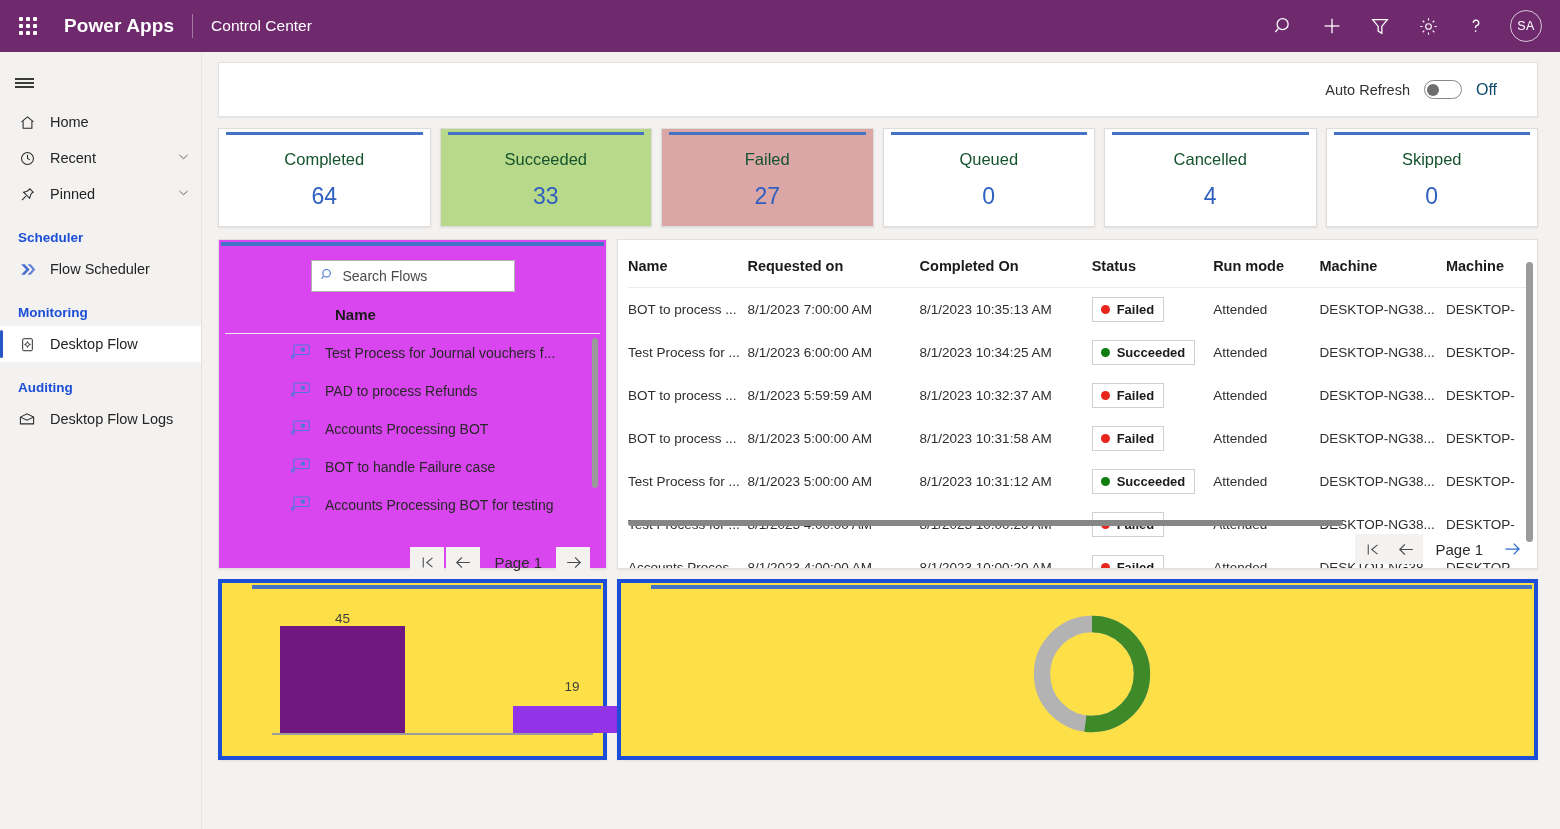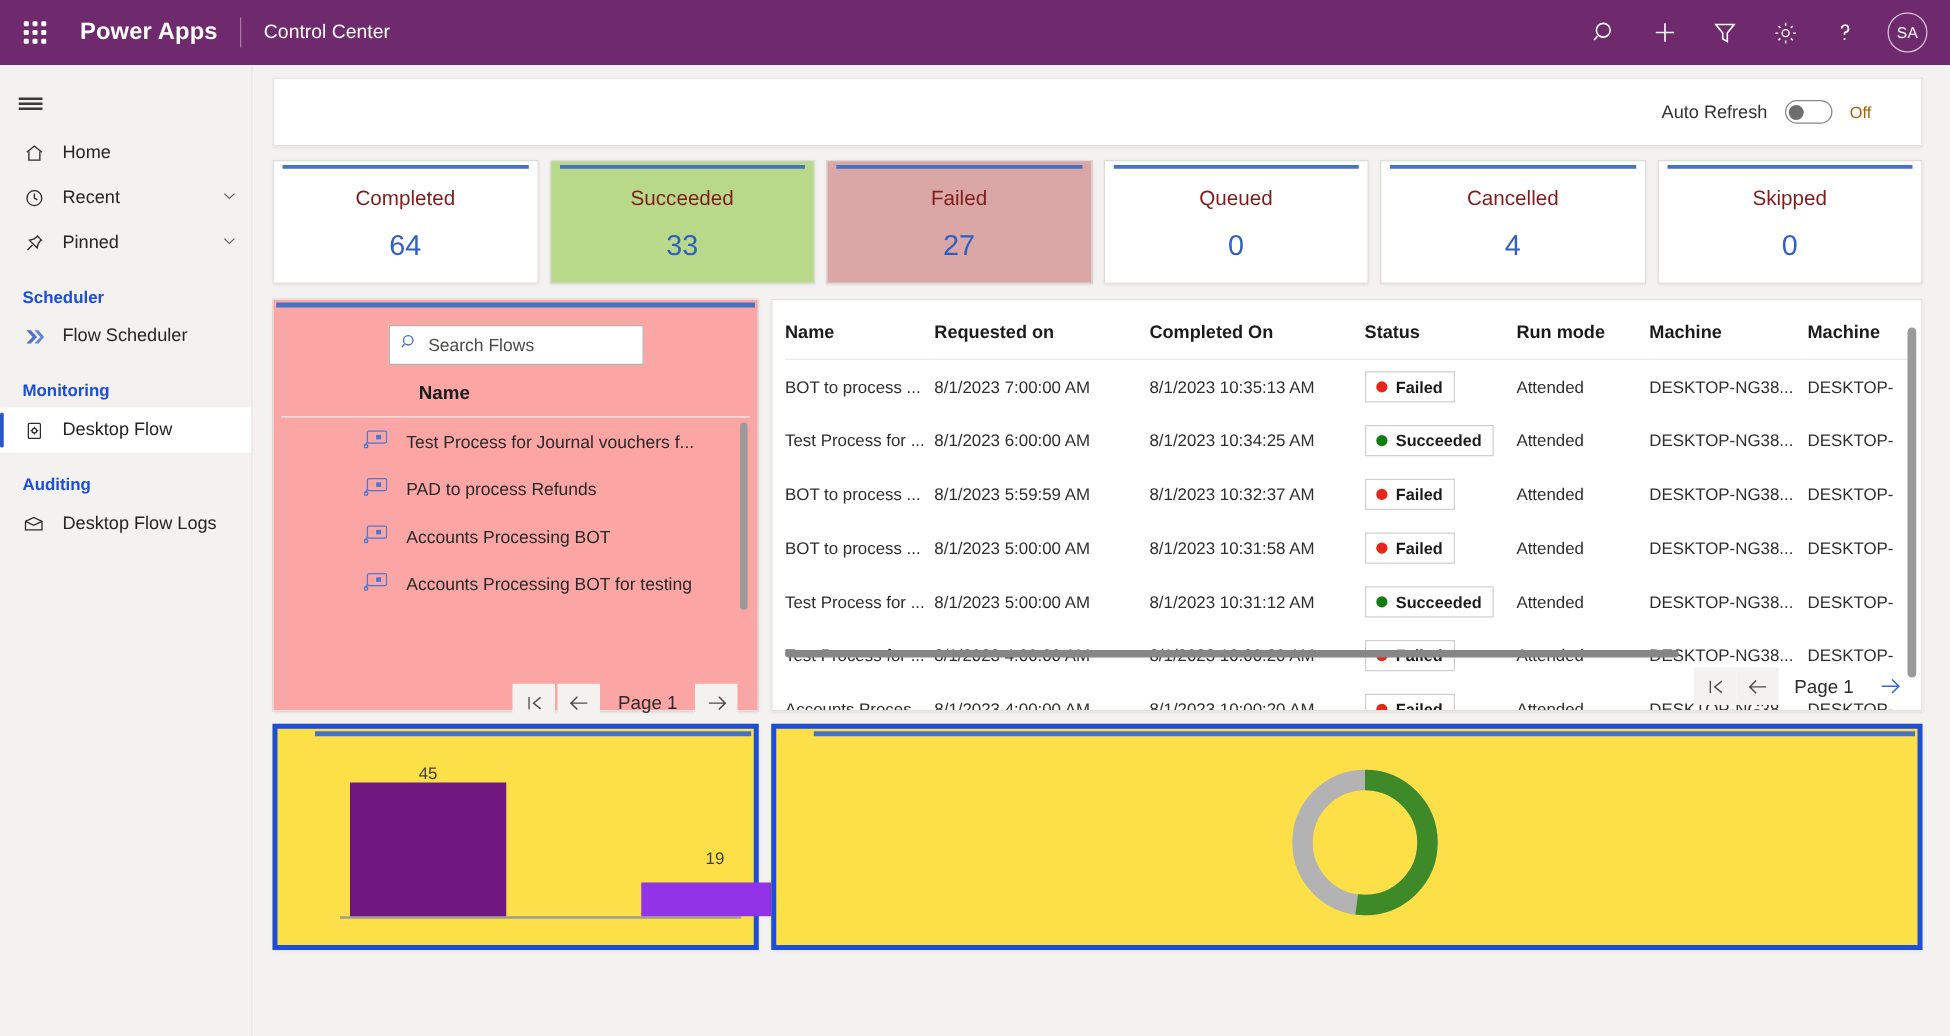--- a/index.html
+++ b/index.html
@@ -67,41 +67,41 @@
   .refresh-bar {
     height:55px; display:flex; align-items:center; justify-content:flex-end;
     padding-right:40px; gap:14px; margin-bottom:11px;
   }
   .refresh-label { font-size:14.5px; color:#313131; }
   .toggle {
     width:38px; height:19px; background:#fff; border:1px solid #8a8886; border-radius:10px;
     display:flex; align-items:center; padding:2px; cursor:pointer;
   }
   .toggle i { width:12px; height:12px; border-radius:50%; background:#6e6e6e; display:block; }
-  .toggle-state { font-size:13px; color:#a16207; }
+  .toggle-state { font-size:16px; color:#0c4a6e; }
 
   
   .kpis { display:flex; gap:9px; margin-bottom:12px; }
   .kpi {
     flex:1; height:99px; background:#fff; border:1px solid #dedcda;
     box-shadow:0 1px 2px rgba(0,0,0,.08);
     display:flex; flex-direction:column; align-items:center; justify-content:center;
     padding-top:4px; cursor:pointer; position:relative;
   }
   .kpi::before {
     content:""; position:absolute; top:3px; left:7px; right:7px; height:3px; background:#4472c4;
   }
-  .kpi-label { font-size:16.5px; color:#7f1d1d; margin-bottom:14px; }
+  .kpi-label { font-size:16.5px; color:#14532d; margin-bottom:14px; }
   .kpi-value { font-size:23px; font-weight:normal; color:#2f5fc0; }
 
   
   .mid { display:flex; gap:10px; height:330px; }
 
   
-  .flows { width:389px; background:#fca5a5; border:1px solid #e3e1df; box-shadow:0 1px 2px rgba(0,0,0,.07); position:relative; }
+  .flows { width:389px; background:#d946ef; border:1px solid #e3e1df; box-shadow:0 1px 2px rgba(0,0,0,.07); position:relative; }
   .blue-top { height:4px; background:#4472c4; margin:2px 2px 0 2px; }
   .search-wrap { display:flex; justify-content:center; padding:14px 0 8px 0; }
   .search-box {
     width:204px; height:32px; border:1px solid #b3b0ad; background:#fff;
     display:flex; align-items:center; gap:8px; padding:0 8px;
   }
   .search-box input {
     border:none; outline:none; font-size:14px; font-family:inherit; color:#323130; width:100%; background:transparent;
   }
   .search-box input::placeholder { color:#4a4a48; }
@@ -402,20 +402,31 @@
           </div>
           <div class="flow-row">
             <span>
               <svg width="19" height="15" viewBox="0 0 26 20" fill="none" stroke="#4a7ad6" stroke-width="1.4">
                   <rect x="4" y="1" width="21" height="13" rx="1.6"></rect>
                   <rect x="13.5" y="5" width="5.5" height="5" fill="#4a7ad6" stroke="none"></rect>
                   <path d="M4 12.8 1.6 16.6"></path>
                   <rect x="0.8" y="15.6" width="3.4" height="3.4" rx=".6"></rect>
                 </svg>
             </span>
+            <span>BOT to handle Failure case</span>
+          </div>
+          <div class="flow-row">
+            <span>
+              <svg width="19" height="15" viewBox="0 0 26 20" fill="none" stroke="#4a7ad6" stroke-width="1.4">
+                  <rect x="4" y="1" width="21" height="13" rx="1.6"></rect>
+                  <rect x="13.5" y="5" width="5.5" height="5" fill="#4a7ad6" stroke="none"></rect>
+                  <path d="M4 12.8 1.6 16.6"></path>
+                  <rect x="0.8" y="15.6" width="3.4" height="3.4" rx=".6"></rect>
+                </svg>
+            </span>
             <span>Accounts Processing BOT for testing</span>
           </div>
 
         </div>
 
         <div class="pager">
           <div class="pg-btn">
             <svg width="17" height="17" viewBox="0 0 24 24" fill="none" stroke="#4b4b4b" stroke-width="1.5">
                 <path d="M6 5v14M19 5.5 11 12l8 6.5"></path>
               </svg>

